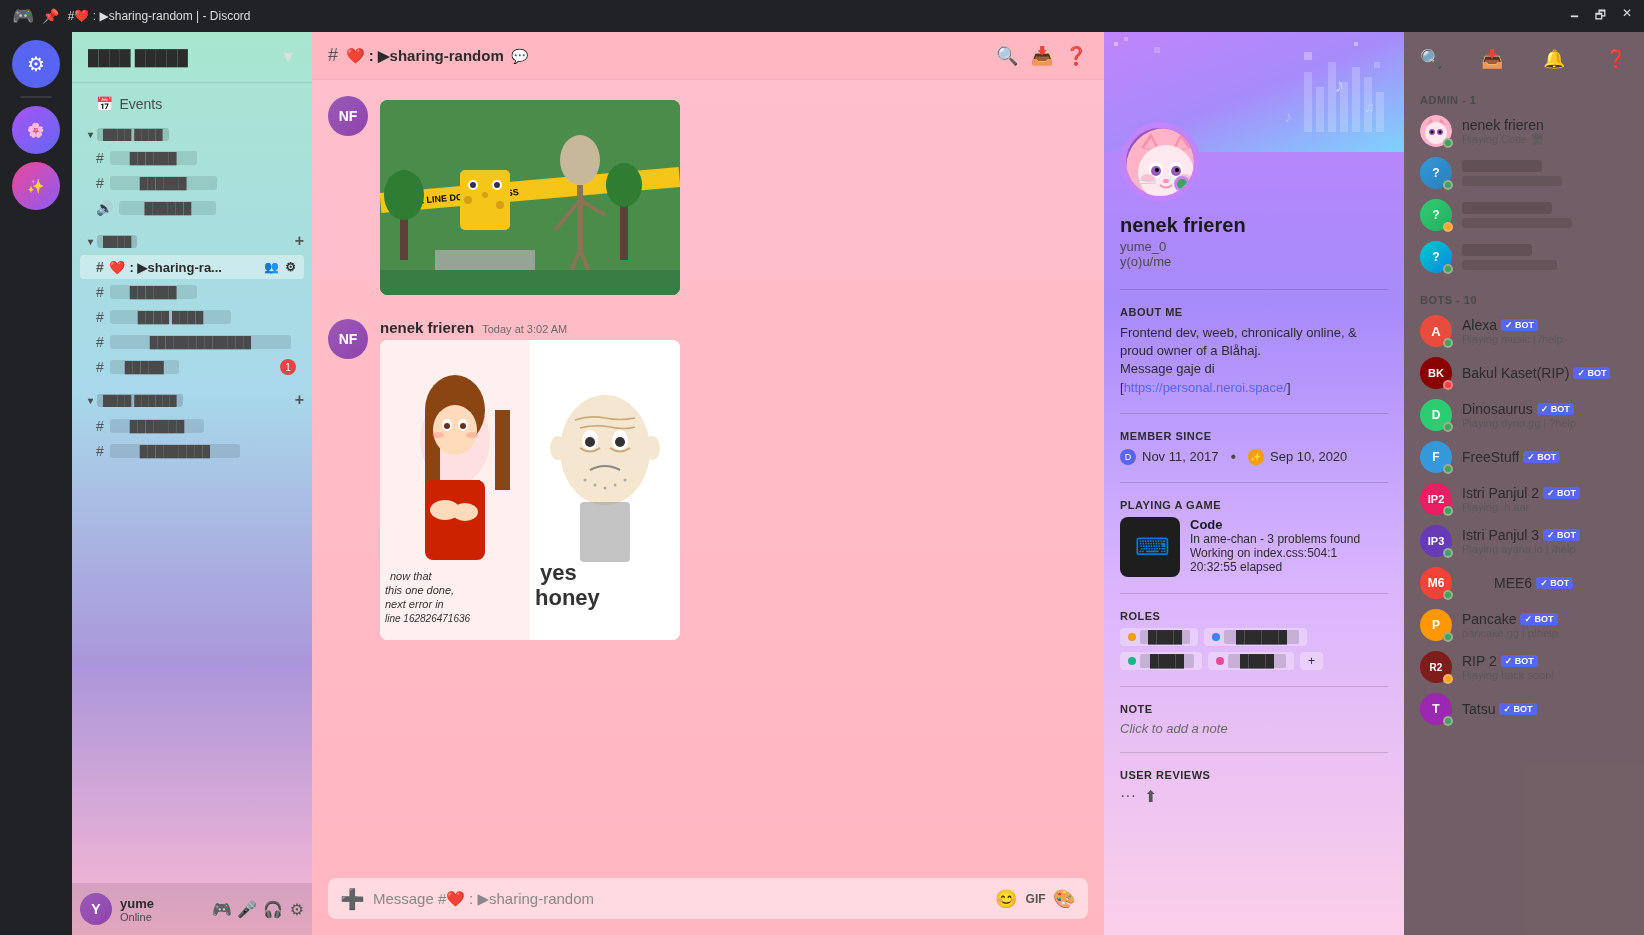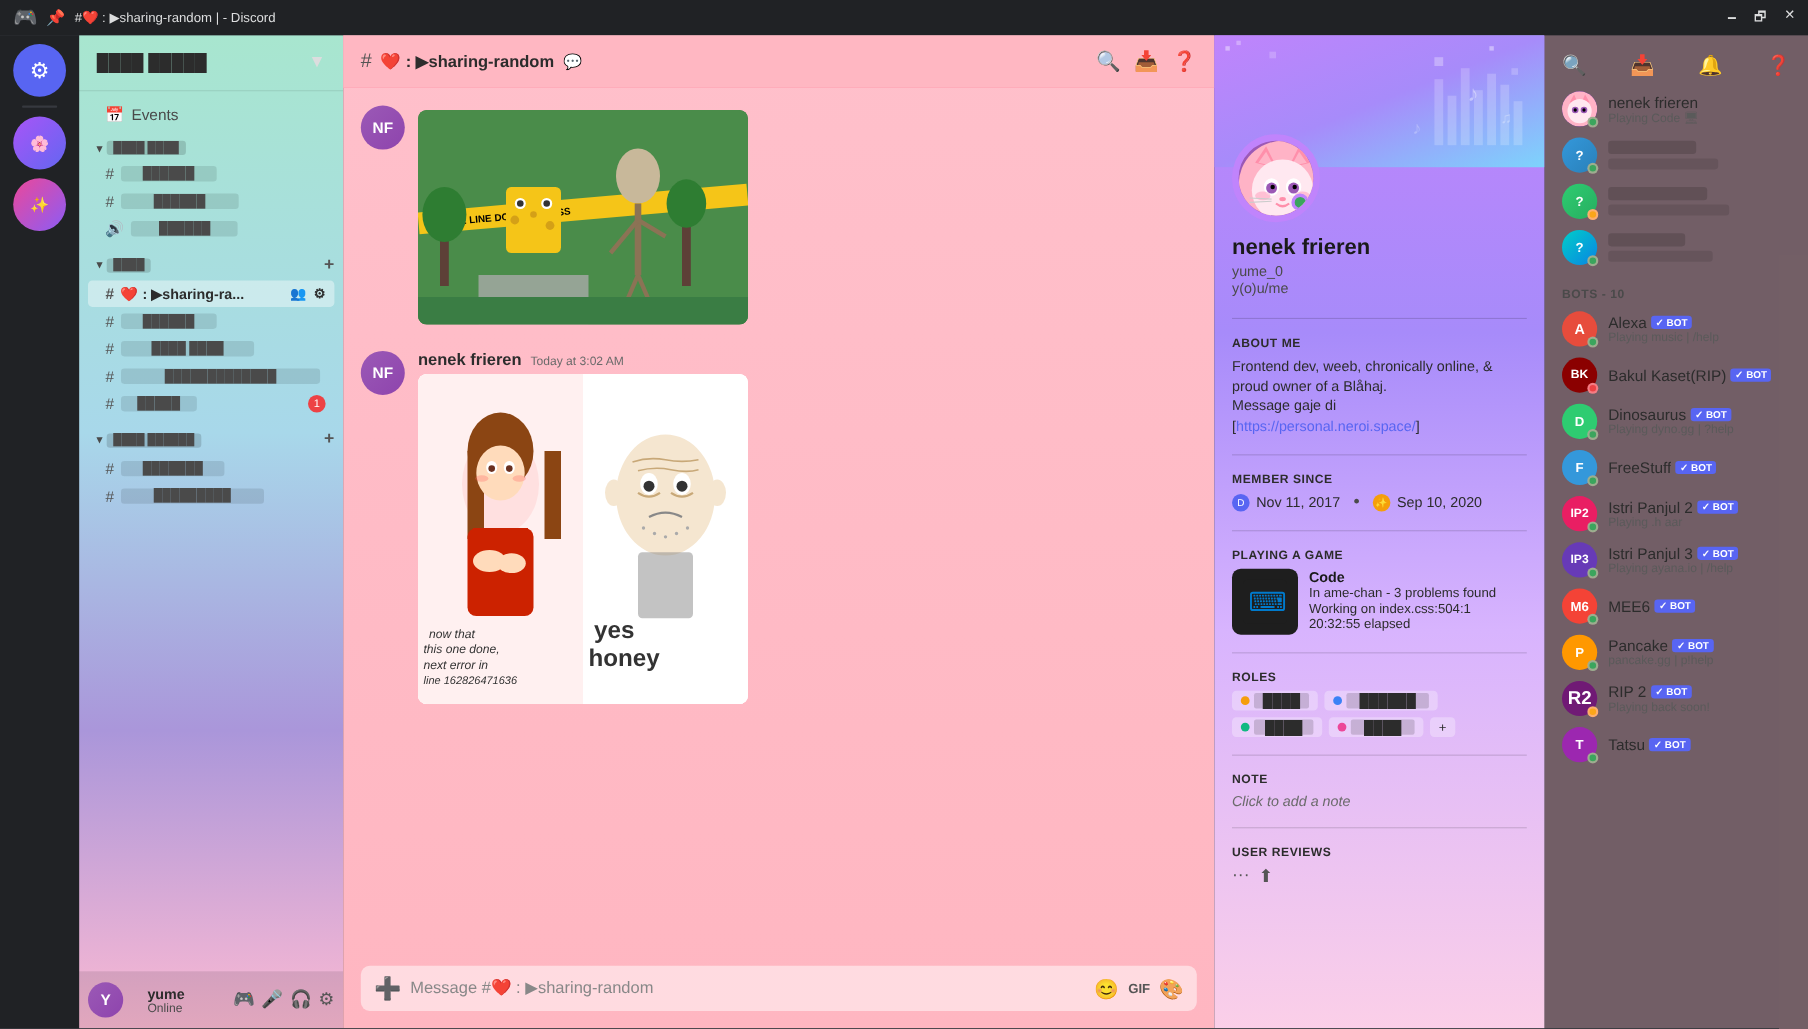--- a/index.html
+++ b/index.html
@@ -132,21 +132,21 @@
       gap: 8px;
     }
     .user-avatar {
       width: 32px;
       height: 32px;
       border-radius: 50%;
       background: #7289da;
       position: relative;
       overflow: hidden;
     }
-    .user-info { flex: 1; margin-left: 14px; }
+    .user-info { flex: 1; }
     .user-name { font-size: 13px; font-weight: 600; color: #2c2c2c; }
     .user-status { font-size: 11px; color: #4a4a4a; }
     .user-controls { display: flex; gap: 6px; }
     .user-control-btn { color: #555; cursor: pointer; font-size: 16px; }
 
     
     .chat-area {
       flex: 1;
       background: linear-gradient(180deg, #ffc0cb 0%, #ffb6c1 100%);
       display: flex;
@@ -971,20 +971,21 @@
 
   <div class="member-list">
 
     <div class="member-list-header">
       <span style="cursor:pointer;font-size:18px;color:#555;">🔍</span>
       <span style="cursor:pointer;font-size:18px;color:#555;">📥</span>
       <span style="cursor:pointer;font-size:18px;color:#555;">🔔</span>
       <span style="cursor:pointer;font-size:18px;color:#555;">❓</span>
     </div>
 
+    <div class="member-section-title">ADMIN - 1</div>
 
     <div class="member-item">
       <div class="member-avatar">
         <div style="width:32px;height:32px;border-radius:50%;background:linear-gradient(135deg,#9b59b6,#8e44ad);overflow:hidden;">
           <svg viewBox="0 0 32 32" width="32" height="32">
             <circle cx="16" cy="16" r="16" fill="#ffb3c6"></circle>
             <polygon points="7,10 11,3 15,12" fill="#ff8fab"></polygon>
             <polygon points="17,12 21,3 25,10" fill="#ff8fab"></polygon>
             <circle cx="16" cy="18" r="11" fill="#ffe8f0"></circle>
             <circle cx="12" cy="17" r="3" fill="#9b59b6"></circle>
@@ -1115,21 +1116,21 @@
         <div class="member-activity">Playing ayana.io | /help</div>
       </div>
     </div>
 
     <div class="member-item">
       <div class="member-avatar">
         <div style="width:32px;height:32px;border-radius:50%;background:#f44336;display:flex;align-items:center;justify-content:center;color:white;font-weight:700;font-size:12px;">M6</div>
         <div class="member-status-dot status-online"></div>
       </div>
       <div class="member-info">
-        <div style="display:flex;align-items:center;gap:4px;">
+        <div style="display:flex;align-items:center;gap:4px;margin-left:32px;">
           <span class="member-name">MEE6</span>
           <span class="bot-badge">✓ BOT</span>
         </div>
       </div>
     </div>
 
     <div class="member-item">
       <div class="member-avatar">
         <div style="width:32px;height:32px;border-radius:50%;background:#ff9800;display:flex;align-items:center;justify-content:center;color:white;font-weight:700;font-size:12px;">P</div>
         <div class="member-status-dot status-online"></div>
@@ -1138,21 +1139,21 @@
         <div style="display:flex;align-items:center;gap:4px;">
           <span class="member-name">Pancake</span>
           <span class="bot-badge">✓ BOT</span>
         </div>
         <div class="member-activity">pancake.gg | p!help</div>
       </div>
     </div>
 
     <div class="member-item">
       <div class="member-avatar">
-        <div style="width:32px;height:32px;border-radius:50%;background:#701a75;display:flex;align-items:center;justify-content:center;color:white;font-weight:700;font-size:17px;text-align:right;">R2</div>
+        <div style="width:32px;height:32px;border-radius:50%;background:#7f1d1d;display:flex;align-items:center;justify-content:center;color:white;font-weight:700;font-size:10px;text-align:right;">R2</div>
         <div class="member-status-dot status-idle"></div>
       </div>
       <div class="member-info">
         <div style="display:flex;align-items:center;gap:4px;">
           <span class="member-name">RIP 2</span>
           <span class="bot-badge">✓ BOT</span>
         </div>
         <div class="member-activity">Playing back soon!</div>
       </div>
     </div>

